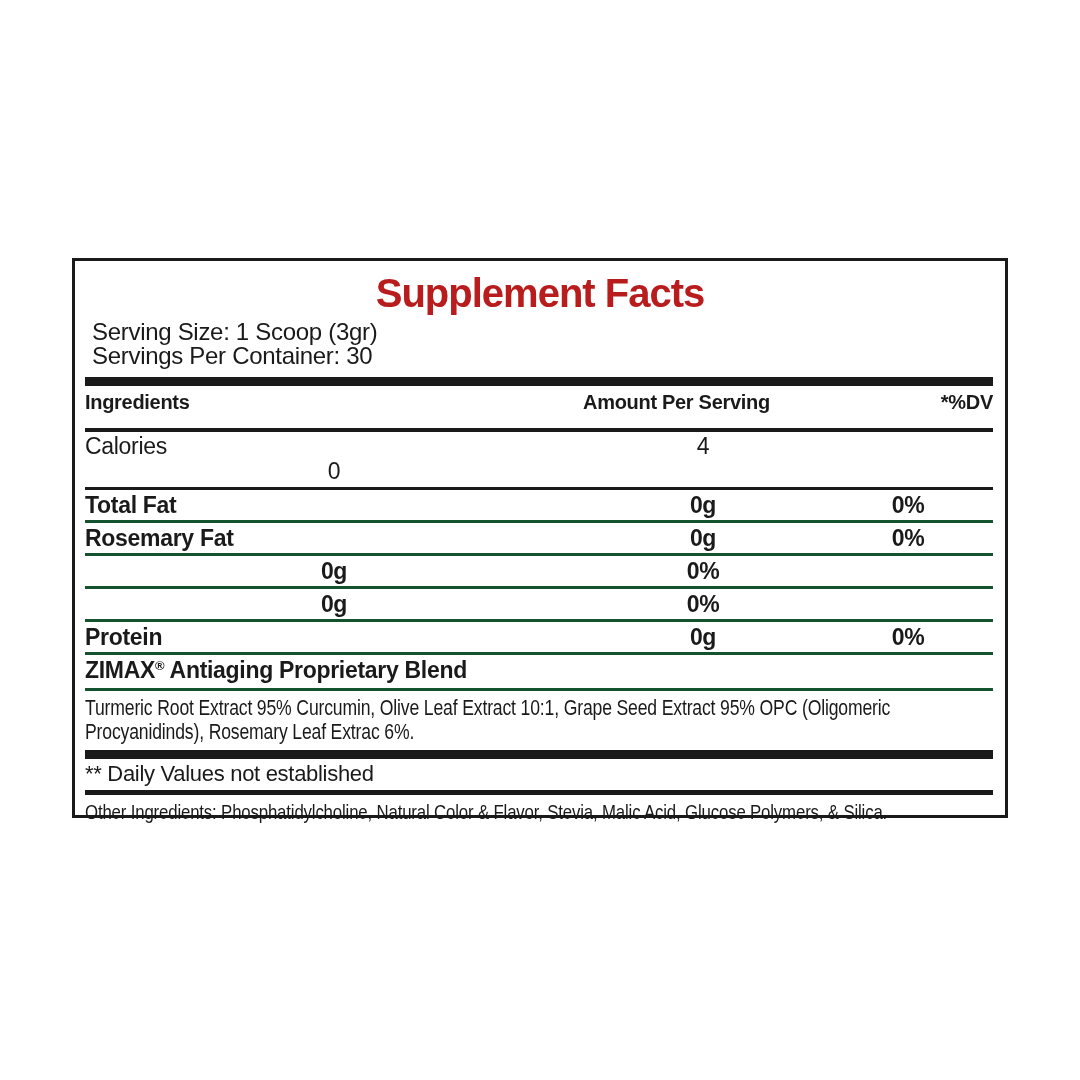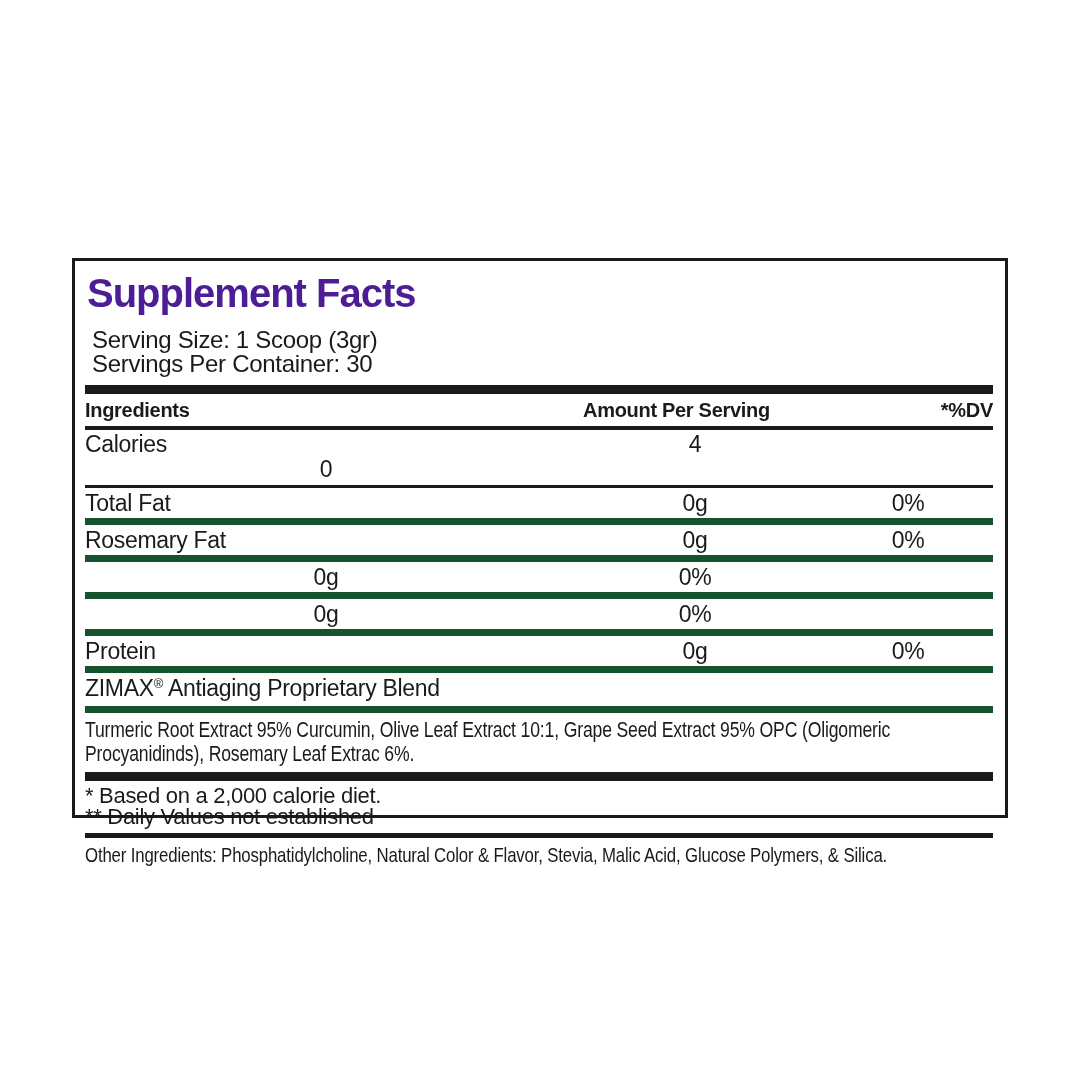--- a/index.html
+++ b/index.html
@@ -22,58 +22,58 @@
     border: 3px solid #1a1a1a;
     padding: 8px 12px 0 10px;
     background: #ffffff;
   }
   .panel-title {
     margin: 2px 0 4px 2px;
     font-size: 40px;
     font-weight: bold;
     letter-spacing: -1px;
     line-height: 44px;
-    color: #4c1d95;
+    color: #b91c1c;
+    text-align: center;
   }
   .serving-line {
     margin-left: 7px;
     font-size: 24px;
     line-height: 24px;
     letter-spacing: -0.3px;
   }
-  .serving-line.first { margin-top: 13px; }
+  .serving-line.first { margin-top: 5px; }
   .bar { background: #1a1a1a; margin: 0; }
   .bar-thick-top { height: 9px; margin-top: 9px; }
   .bar-thick { height: 9px; }
   .bar-medium { height: 5px; }
   .header-row {
     display: grid;
     grid-template-columns: 1fr 240px 170px;
     align-items: end;
     border-bottom: 4px solid #1a1a1a;
-    padding: 5px 0 4px;
+    padding: 5px 0 14px;
     font-size: 20px;
     font-weight: bold;
     letter-spacing: -0.3px;
   }
   .header-row .col-amount { text-align: left; }
   .header-row .col-dv { text-align: right; }
   .n-row {
     display: grid;
     grid-template-columns: 1fr 240px 170px;
     align-items: end;
     font-size: 23px;
     line-height: 23px;
     letter-spacing: -0.3px;
     padding: 4px 0 3px;
-    gap: 8px;
   }
   .n-row .col-amount { text-align: center; }
   .n-row .col-dv { text-align: center; }
-  .ruled { border-bottom: 7px solid #14532d; }
+  .ruled { border-bottom: 3px solid #14532d; font-weight: bold; }
   .cal-group { border-bottom: 3px solid #1a1a1a; padding: 2px 0 3px; }
   .cal-group .n-row { padding: 1px 0 1px; }
   .reg-mark {
     font-size: 13px;
     position: relative;
     top: -8px;
   }
   .condense {
     width: 125%;
     transform: scaleX(0.8);
@@ -161,21 +161,20 @@
     <div class="n-row ruled">
       <span class="col-name"><span>ZIMAX</span><span class="reg-mark">®</span><span> Antiaging Proprietary Blend</span></span>
       <span class="col-dv"></span>
     </div>
 
     <div class="blend-desc condense">Turmeric Root Extract 95% Curcumin, Olive Leaf Extract 10:1, Grape Seed Extract 95% OPC (Oligomeric Procyanidinds), Rosemary Leaf Extrac 6%.</div>
 
     <div class="bar bar-thick"></div>
 
     <div class="footnotes">
-      <div>* Based on a 2,000 calorie diet.</div>
       <div>** Daily Values not established</div>
     </div>
 
     <div class="bar bar-medium"></div>
 
     <div class="other-ing condense">Other Ingredients: Phosphatidylcholine, Natural Color &amp; Flavor, Stevia, Malic Acid, Glucose Polymers, &amp; Silica.</div>
 
   </div>
 </div>
 

